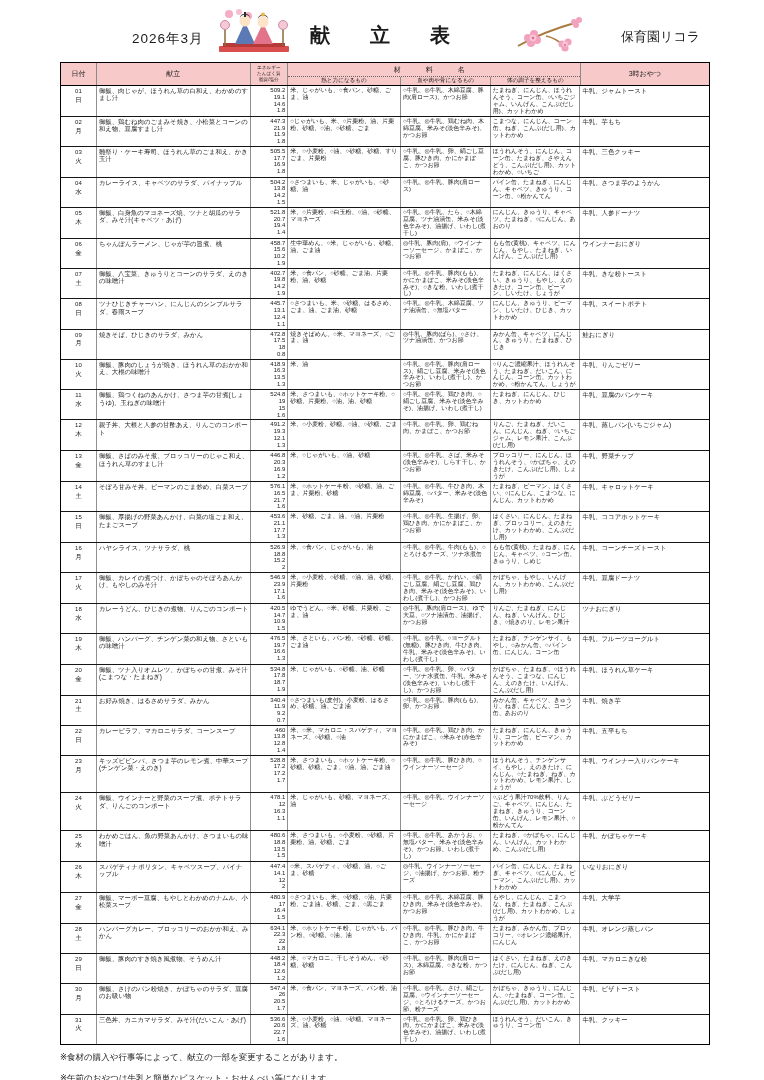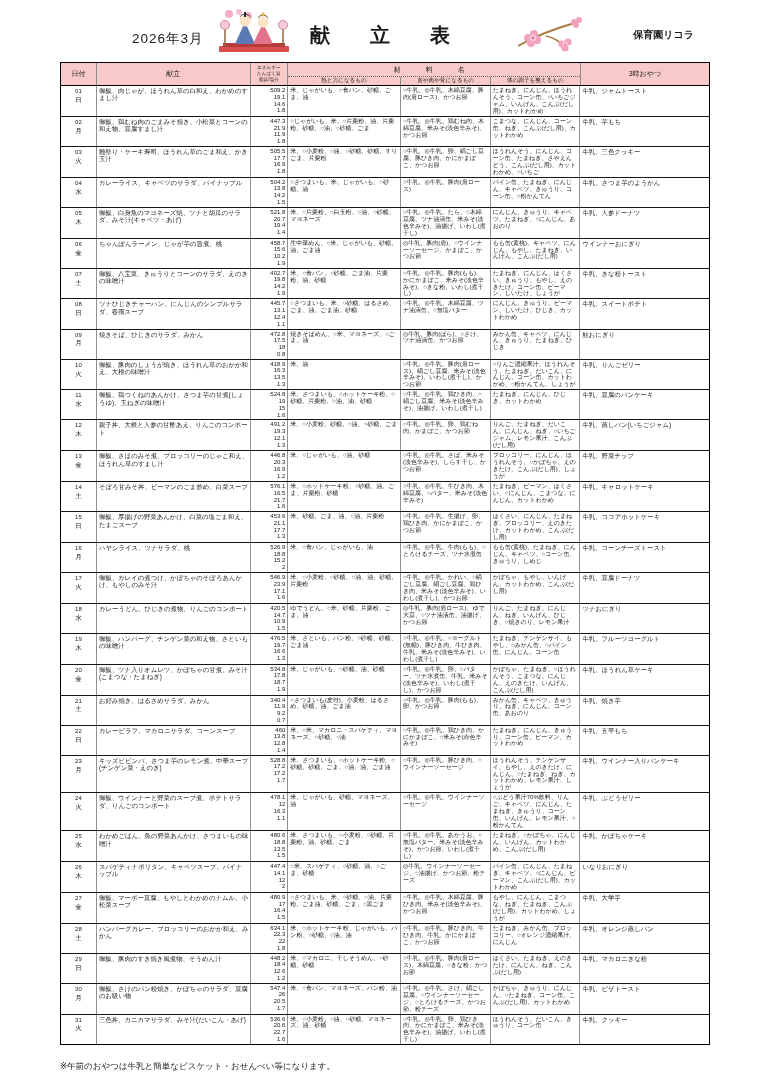--- a/index.html
+++ b/index.html
@@ -10,21 +10,21 @@
   }
   .sheet { width: 764px; height: 1080px; padding: 0 54px 0 60px; overflow: hidden; }
 
   
   .top-header { position: relative; height: 62px; width: 650px; }
   .month-label { position: absolute; left: 72px; top: 30px; font-size: 13.5px; letter-spacing: 1px; }
   .doll-wrap { position: absolute; left: 155px; top: 8px; }
   .sheet-title { position: absolute; left: 0; right: 0; top: 22px; text-align: center;
     font-size: 20px; font-weight: bold; letter-spacing: 10px; }
   .blossom-wrap { position: absolute; left: 452px; top: 12px; }
-  .org-name { position: absolute; right: 16px; top: 28px; font-size: 10px; font-weight: bold; }
+  .org-name { position: absolute; right: 10px; top: 28px; font-size: 13px; font-weight: normal; }
 
   
   .menu-table { width: 650px; border: 1.6px solid #000; }
 
   .thead { display: flex; background: #f7c9c9; border-bottom: 1.3px solid #000; }
   .th { display: flex; align-items: center; justify-content: center; text-align: center; }
   .h-date   { width: 35px;  font-size: 7px; }
   .h-menu   { width: 155px; font-size: 7px; }
   .h-nut    { width: 37px;  font-size: 4.6px; line-height: 1.25; flex-direction: column; }
   .h-group  { width: 293px; display: flex; flex-direction: column; }
@@ -697,17 +697,18 @@
       <div class="cell c-energy">米、○小麦粉、○油、○砂糖、マヨネーズ、油、砂糖</div>
       <div class="cell c-protein">○牛乳、◎牛乳、卵、鶏ひき肉、かにかまぼこ、米みそ(淡色辛みそ)、油揚げ、いわし(煮干し)</div>
       <div class="cell c-regulate">ほうれんそう、だいこん、きゅうり、コーン缶</div>
       <div class="cell c-snack">牛乳、クッキー</div>
     </div>
   </div>
   </div>
 
   <div class="notes">
     <div class="notes-line1">
+      <div class="note-right">※食材の購入や行事等によって、献立の一部を変更することがあります。</div>
     </div>
     <div class="notes-line2">※午前のおやつは牛乳と簡単なビスケット・おせんべい等になります。</div>
   </div>
 
 </div>
 
 </body></html>

